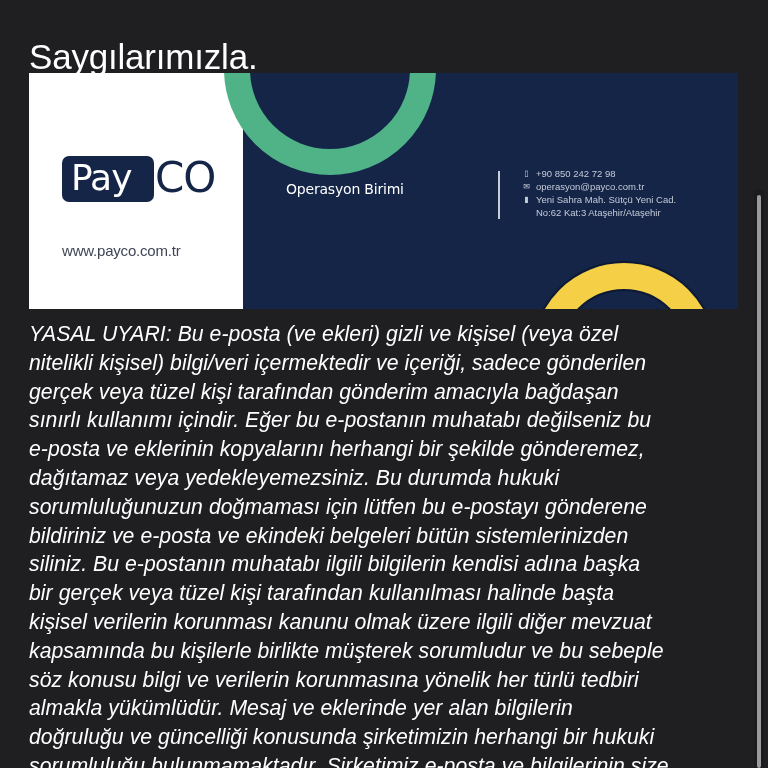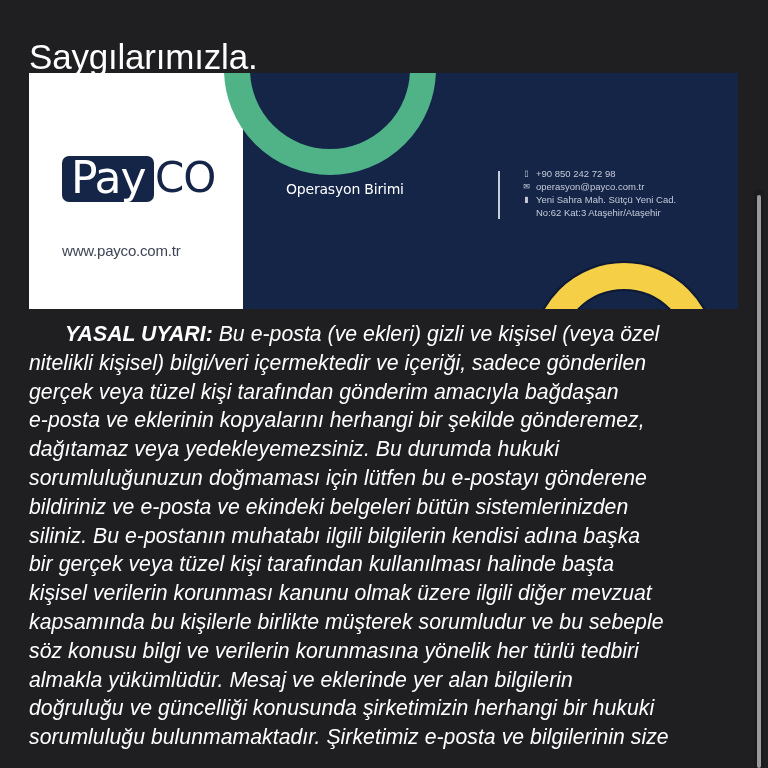--- a/index.html
+++ b/index.html
@@ -80,21 +80,21 @@
       width: 92px;
       height: 46px;
       background: #152548;
       border-radius: 7px;
       z-index: 3;
     }
     .logo-pay {
       position: absolute;
       left: 42px;
       top: 82px;
-      font-size: 44px;
+      font-size: 36px;
       line-height: 46px;
       color: #ffffff;
       font-family: "DejaVu Sans", sans-serif;
       z-index: 4;
       letter-spacing: -1px;
     }
     .logo-co {
       position: absolute;
       left: 126px;
       top: 82px;
@@ -170,22 +170,21 @@
       line-height: 28.8px;
       font-style: italic;
       color: #ffffff;
       letter-spacing: 0.05px;
     }
     .disclaimer .line {
       display: block;
       white-space: nowrap;
     }
     .disclaimer .label {
-      font-weight: bold;
-      margin-left: 36px;
+      font-weight: normal;
     }
     .scrollbar-track {
       position: absolute;
       left: 754px;
       top: 190px;
       width: 10px;
       height: 578px;
       background: #1b1b1d;
     }
     .scrollbar-thumb {
@@ -234,20 +233,21 @@
     <div class="contact-row contact-indent">
       <span>No:62 Kat:3 Ataşehir/Ataşehir</span>
     </div>
   </div>
 </div>
 
 <div class="disclaimer">
   <span class="line"><span class="label">YASAL UYARI:</span><span> Bu e-posta (ve ekleri) gizli ve kişisel (veya özel</span></span>
   <span class="line">nitelikli kişisel) bilgi/veri içermektedir ve içeriği, sadece gönderilen</span>
   <span class="line">gerçek veya tüzel kişi tarafından gönderim amacıyla bağdaşan</span>
+  <span class="line">sınırlı kullanımı içindir. Eğer bu e-postanın muhatabı değilseniz bu</span>
   <span class="line">e-posta ve eklerinin kopyalarını herhangi bir şekilde gönderemez,</span>
   <span class="line">dağıtamaz veya yedekleyemezsiniz. Bu durumda hukuki</span>
   <span class="line">sorumluluğunuzun doğmaması için lütfen bu e-postayı gönderene</span>
   <span class="line">bildiriniz ve e-posta ve ekindeki belgeleri bütün sistemlerinizden</span>
   <span class="line">siliniz. Bu e-postanın muhatabı ilgili bilgilerin kendisi adına başka</span>
   <span class="line">bir gerçek veya tüzel kişi tarafından kullanılması halinde başta</span>
   <span class="line">kişisel verilerin korunması kanunu olmak üzere ilgili diğer mevzuat</span>
   <span class="line">kapsamında bu kişilerle birlikte müşterek sorumludur ve bu sebeple</span>
   <span class="line">söz konusu bilgi ve verilerin korunmasına yönelik her türlü tedbiri</span>
   <span class="line">almakla yükümlüdür. Mesaj ve eklerinde yer alan bilgilerin</span>

